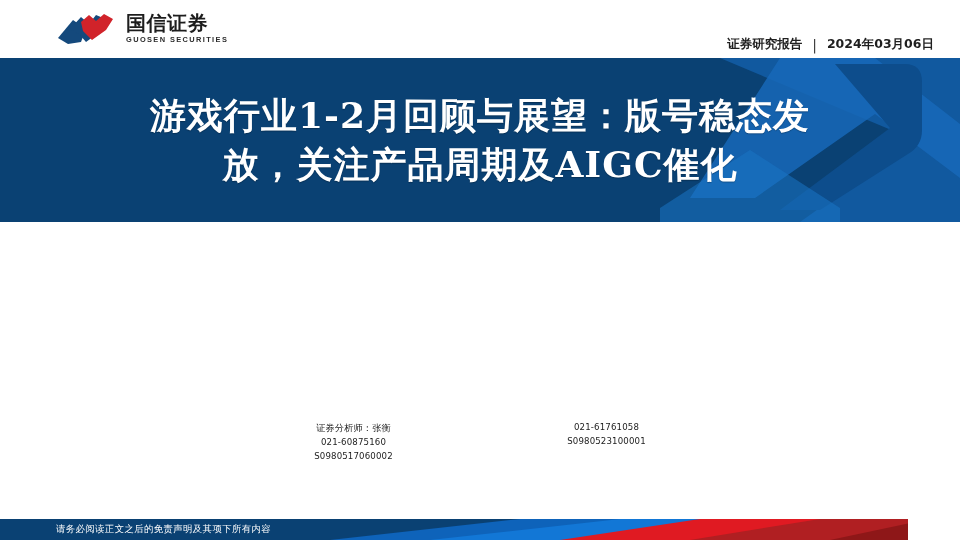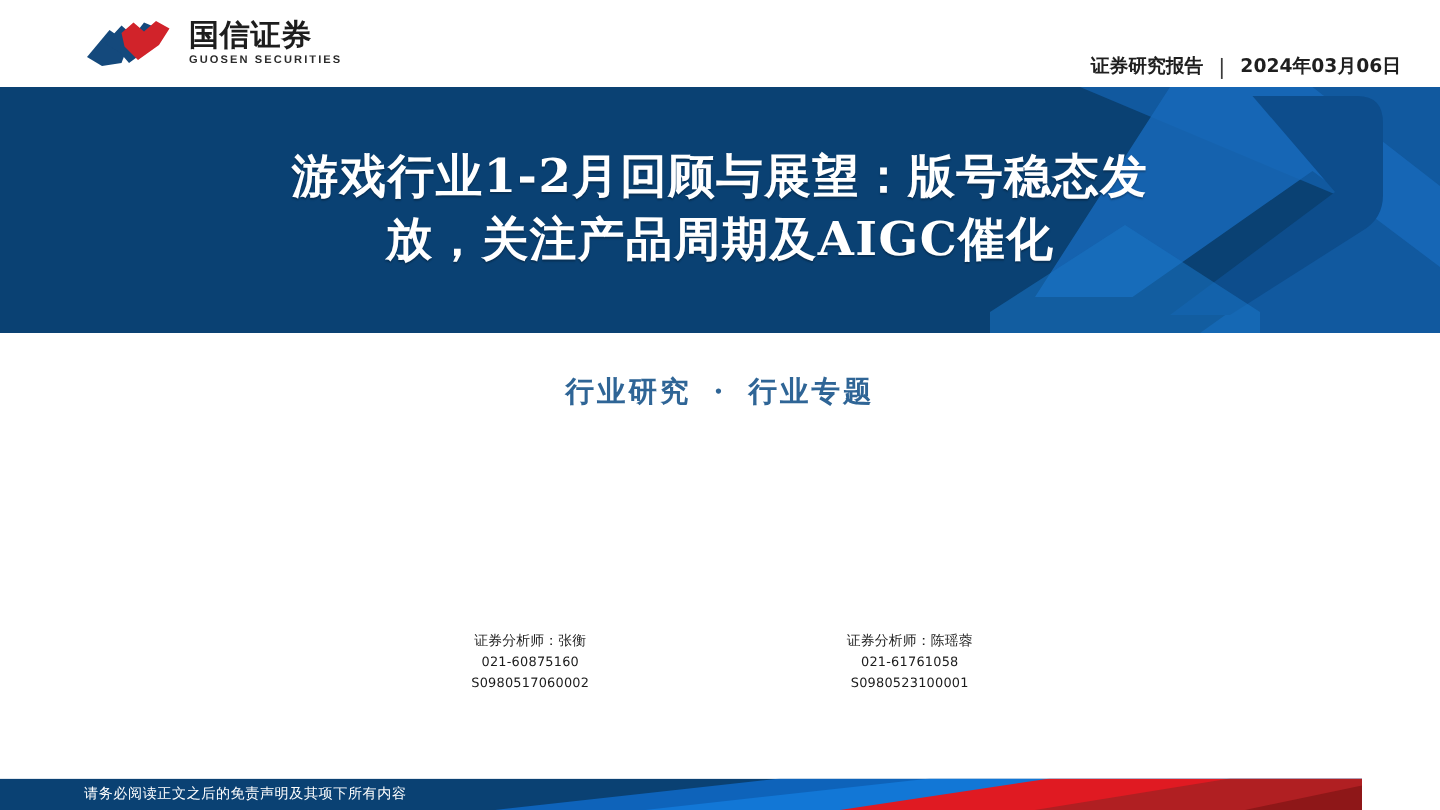--- a/index.html
+++ b/index.html
@@ -104,21 +104,21 @@
     height: 164px;
     display: flex;
     flex-direction: column;
     align-items: center;
     justify-content: center;
     box-sizing: border-box;
     padding: 0 58px;
   }
   .banner-title-line {
     font-family: "DejaVu Serif", "Liberation Serif", serif;
-    font-size: 31px;
+    font-size: 36px;
     font-weight: bold;
     color: #ffffff;
     letter-spacing: 1px;
     line-height: 1.35;
     text-align: center;
     white-space: nowrap;
     text-shadow: 0 1px 1px rgba(0,0,0,0.25);
   }
 
   
@@ -241,37 +241,31 @@
   </svg>
 
   <div class="banner-title">
     <div class="banner-title-line">游戏行业1-2月回顾与展望：版号稳态发</div>
     <div class="banner-title-line">放，关注产品周期及AIGC催化</div>
   </div>
 
 </div>
 
 <div class="subtitle-block">
-  <div class="subtitle-line-1">
-    <span>行业研究</span>
-    <span class="subtitle-sep">·</span>
-    <span>行业专题</span>
-  </div>
 </div>
 
 <div class="analysts">
 
   <div class="analyst-col">
     <div class="analyst-line name">证券分析师：张衡</div>
     <div class="analyst-line">021-60875160</div>
     <div class="analyst-line">S0980517060002</div>
   </div>
 
   <div class="analyst-col">
-    <div class="analyst-line name">证券分析师：陈瑶蓉</div>
     <div class="analyst-line">021-61761058</div>
     <div class="analyst-line">S0980523100001</div>
   </div>
 
 </div>
 
 <div class="footer">
 
   <svg class="footer-bg" viewBox="0 0 960 21" preserveAspectRatio="none">
     <rect x="0" y="0" width="960" height="21" fill="#0a4173"></rect>

